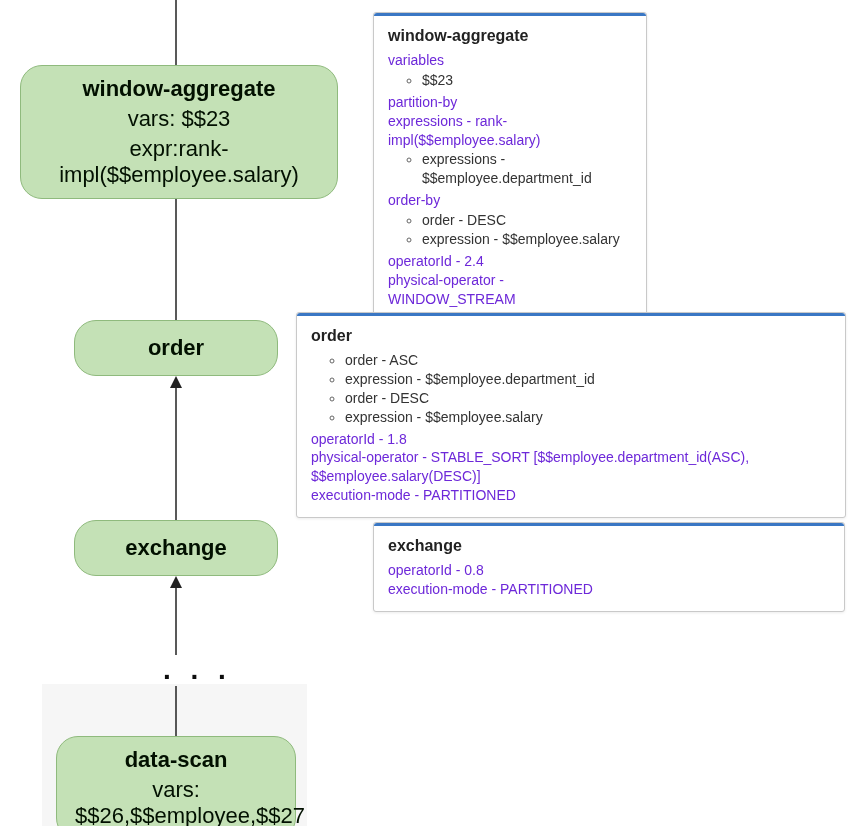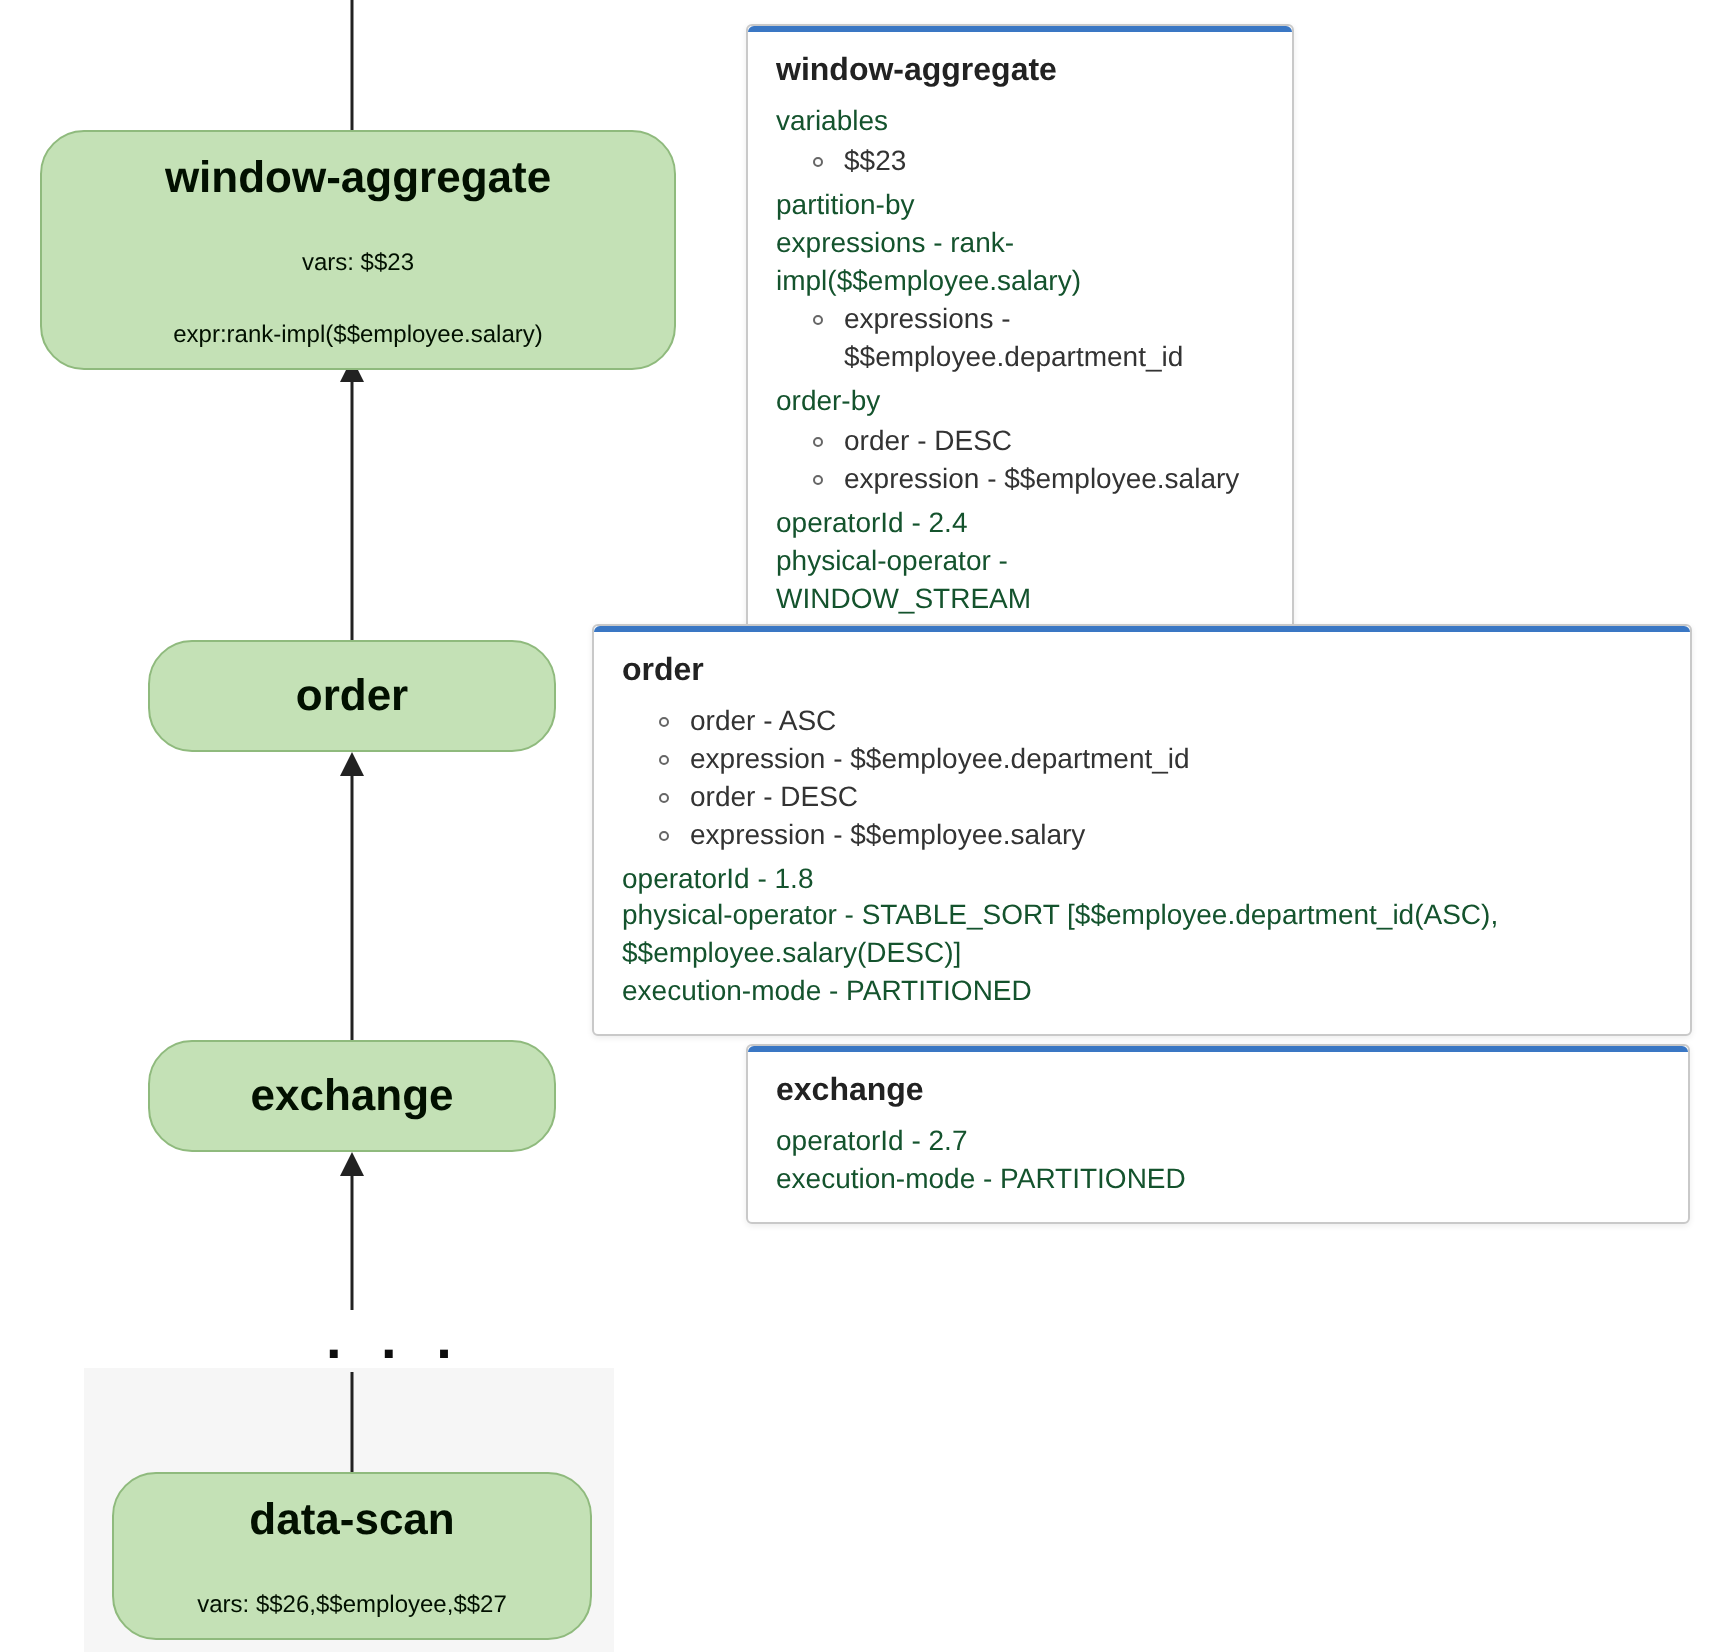--- a/index.html
+++ b/index.html
@@ -35,23 +35,23 @@
     padding: 10px 18px;
     text-align: center;
     color: #1b2a1c;
   }
   .node .title {
     font-weight: 700;
     font-size: 22px;
     color: #021000;
   }
   .node .sub {
-    font-size: 12px;
+    font-size: 22px;
     color: #021000;
-    margin-top: 22px;
+    margin-top: 4px;
   }
   .panel {
     position: absolute;
     background: #fff;
     border: 1px solid #c9c9c9;
     border-radius: 3px;
     box-shadow: 0 1px 3px rgba(0,0,0,0.08);
     padding: 10px 14px 12px 14px;
     color: #333;
   }
@@ -66,21 +66,21 @@
   .panel .ptitle {
     font-weight: 700;
     font-size: 16px;
     margin-top: 4px;
     margin-bottom: 6px;
     color: #222;
   }
   .panel .line {
     font-size: 14px;
     line-height: 1.35;
-    color: #14532d;
+    color: #6d28d9;
   }
   .panel ul {
     margin: 1px 0 3px 0;
     padding-left: 34px;
   }
   .panel ul li {
     font-size: 14px;
     line-height: 1.35;
     list-style-type: circle;
     color: #333;
@@ -182,17 +182,17 @@
       <li>expression - $$employee.salary</li>
     </ul>
     <div class="line">operatorId - 1.8</div>
     <div class="line">physical-operator - STABLE_SORT [$$employee.department_id(ASC), $$employee.salary(DESC)]</div>
     <div class="line">execution-mode - PARTITIONED</div>
   </div>
 
   <div class="panel" style="left:373px; top:522px; width:472px;">
     <div class="topbar"></div>
     <div class="ptitle">exchange</div>
-    <div class="line">operatorId - 2.7</div>
+    <div class="line">operatorId - 0.8</div>
     <div class="line">execution-mode - PARTITIONED</div>
   </div>
 
 </div>
 
 </body></html>

